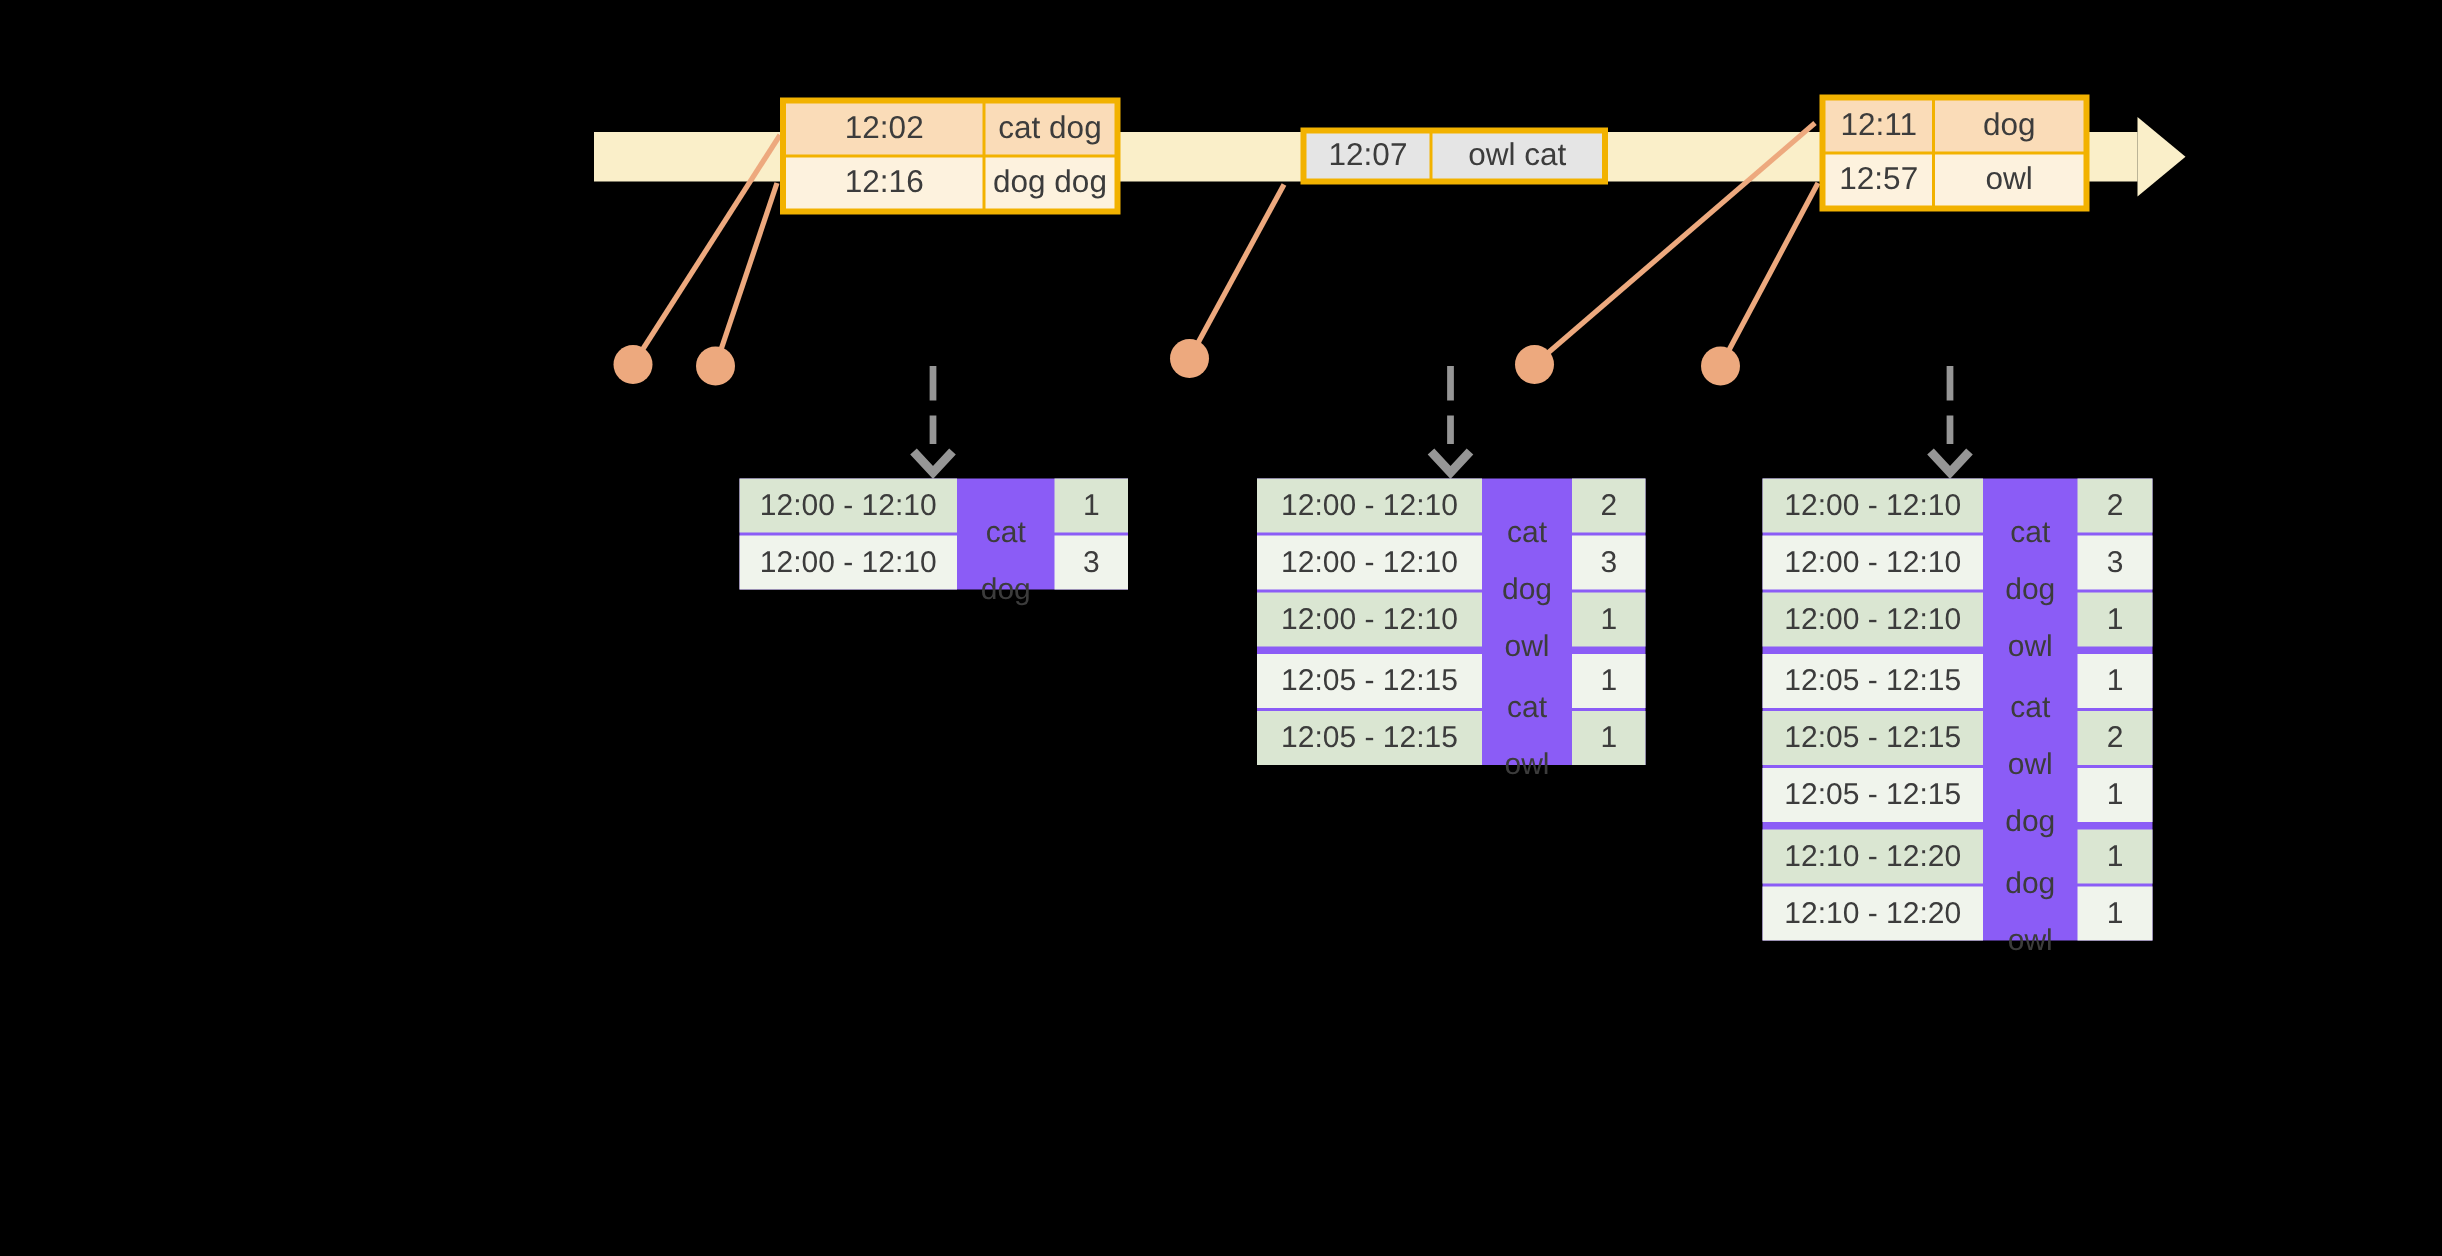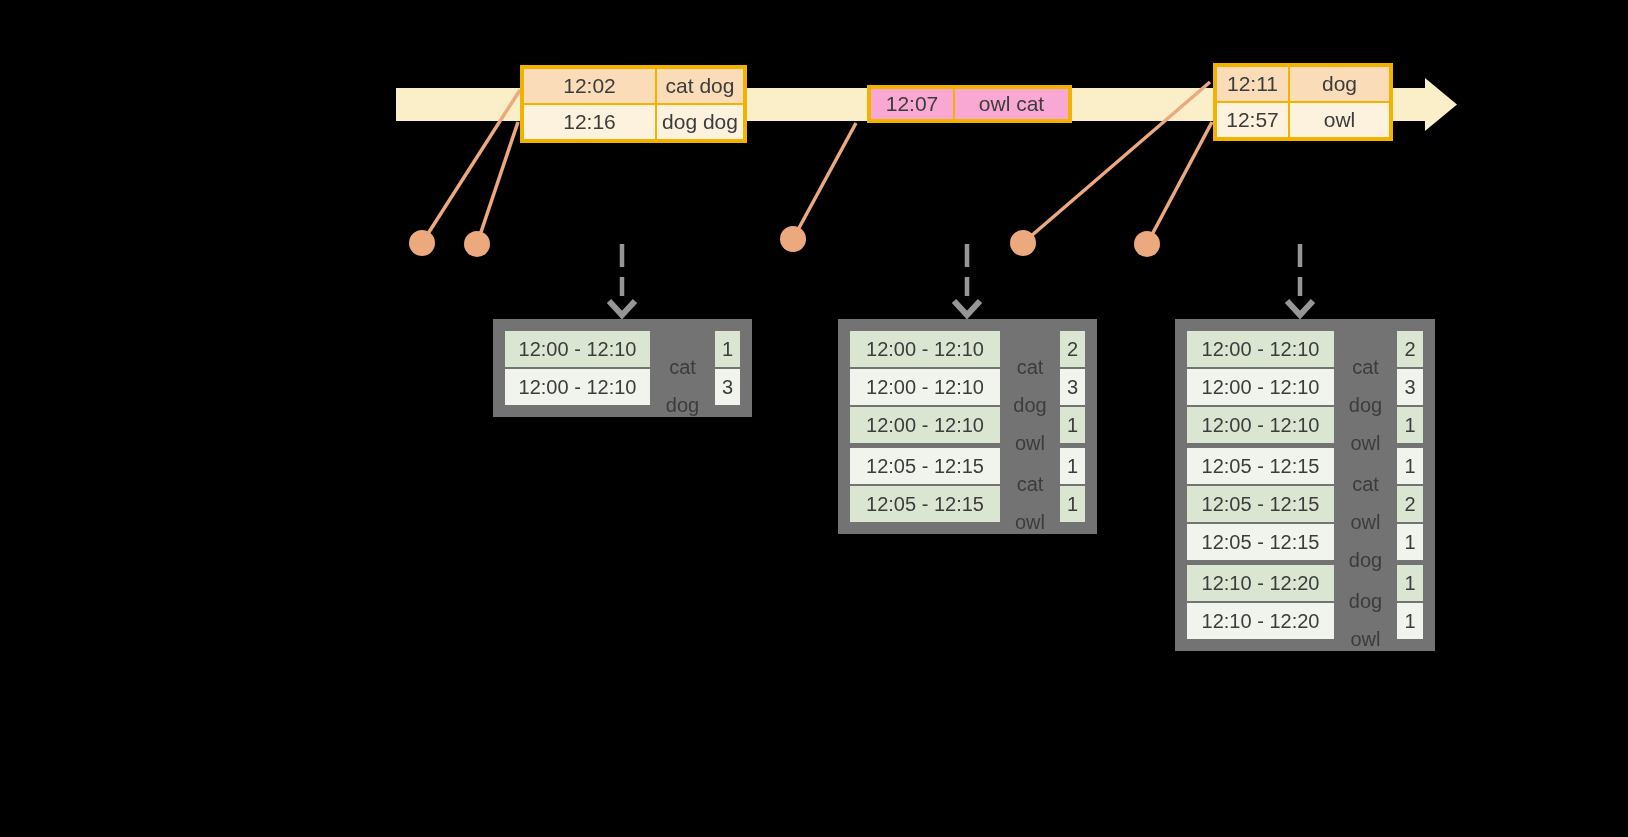--- a/index.html
+++ b/index.html
@@ -13,31 +13,31 @@
   .stream-table{
     position:absolute;background:#f2b200;padding:4px;box-sizing:border-box;
     display:flex;flex-direction:column;gap:2px;z-index:2;
   }
   .s-row{display:flex;gap:2px;}
   .s-row>div{display:flex;align-items:center;justify-content:center;font-size:21px;}
   .s-time{width:var(--tw);flex:none;}
   .s-data{flex:1;}
   .s-row:nth-child(odd)>div{background:#fadcb8;}
   .s-row:nth-child(even)>div{background:#fdf2de;}
-  .stream-table.single .s-row>div{background:#f9a8d4;}
+  .stream-table.single .s-row>div{background:#e5e5e5;}
   #stream-1{left:520px;top:65px;width:227px;--tw:131px;}
   #stream-1 .s-row{height:34px;}
   #stream-2{left:867px;top:85px;width:205px;--tw:82px;}
   #stream-2 .s-row{height:30px;}
   #stream-3{left:1213px;top:63px;width:180px;--tw:71px;}
   #stream-3 .s-row{height:34px;}
 
   
   .result-table{
-    position:absolute;background:#737373;padding:12px;box-sizing:border-box;
+    position:absolute;background:#8b5cf6;padding:0;box-sizing:border-box;
     display:flex;flex-direction:column;z-index:2;justify-content:space-between;
   }
   .g-row{display:flex;gap:2px;margin-top:2px;height:36px;flex:none;}
   .g-row:first-child{margin-top:0;}
   .g-row.sep{margin-top:5px;}
   .g-row>div{display:flex;align-items:center;justify-content:center;font-size:20px;}
   .g-row:nth-child(odd)>div{background:#dae6d2;}
   .g-row:nth-child(even)>div{background:#f0f4ec;}
   .g-win{width:var(--ww);flex:none;}
   .g-word{width:var(--aw);flex:none;margin-top:36px;}

